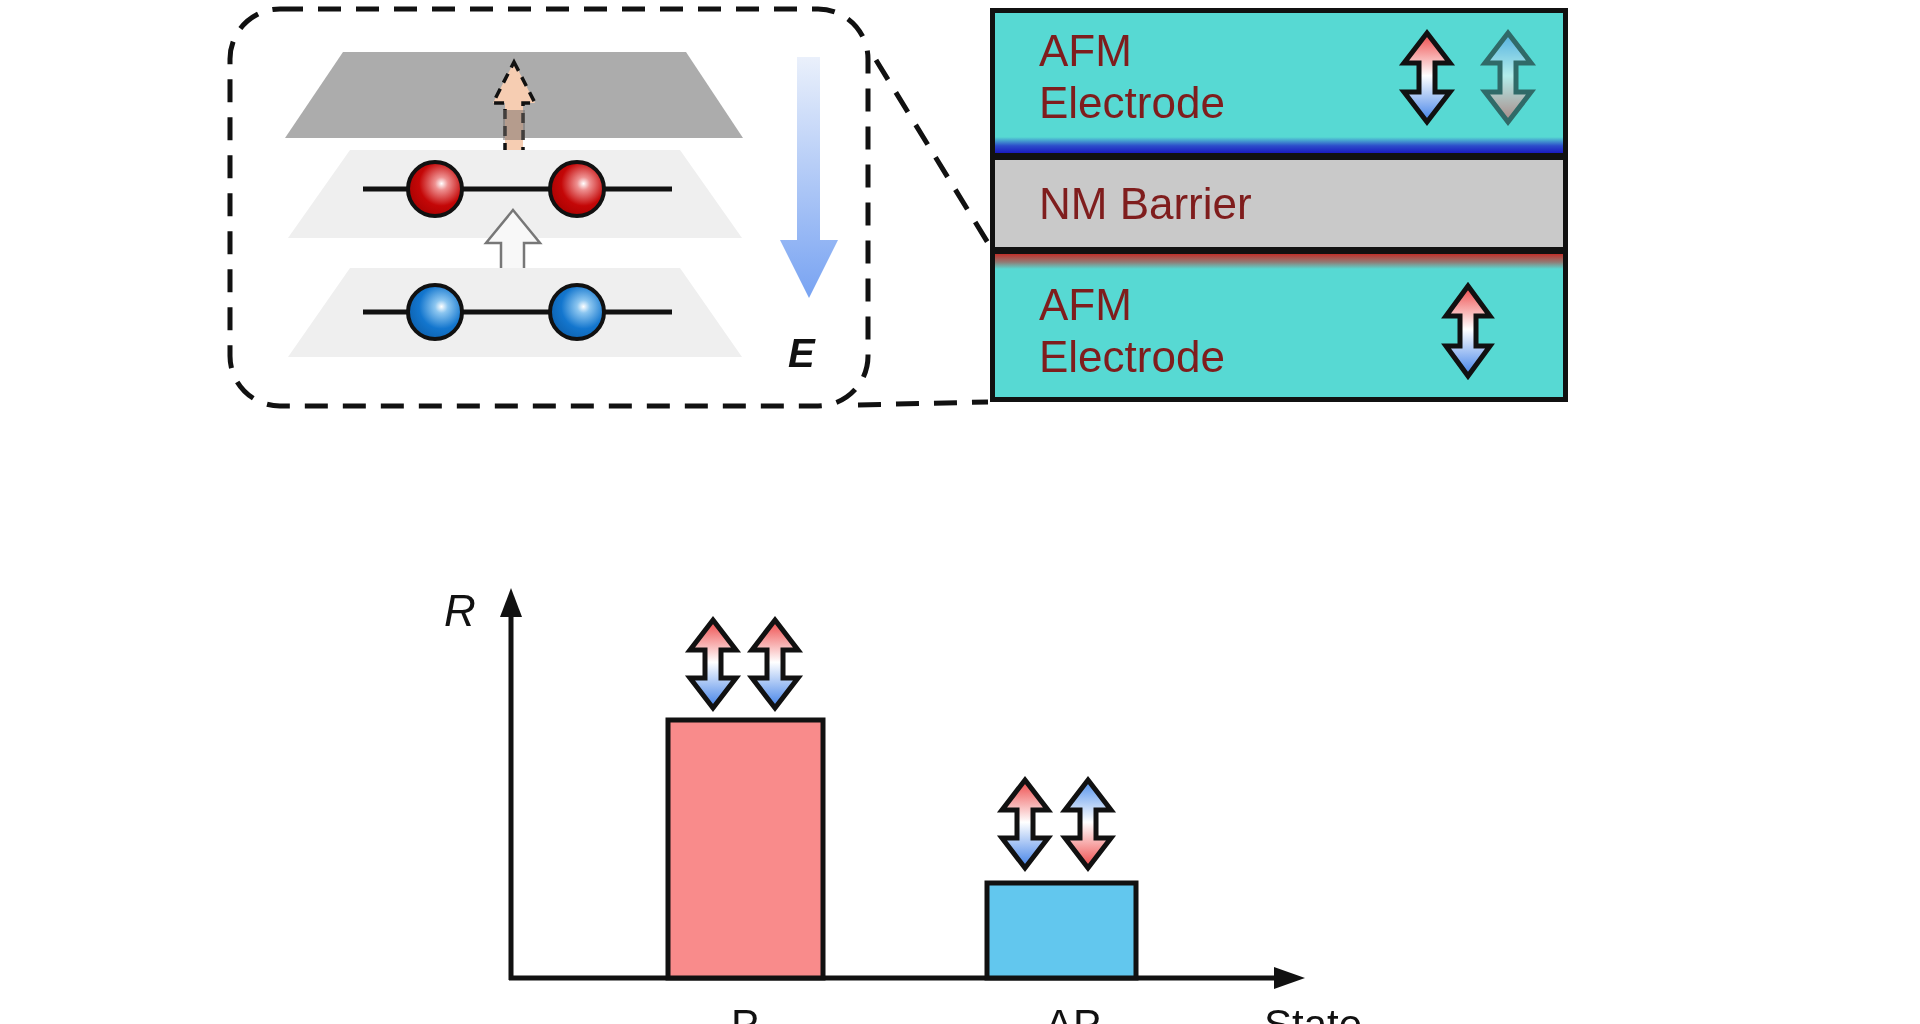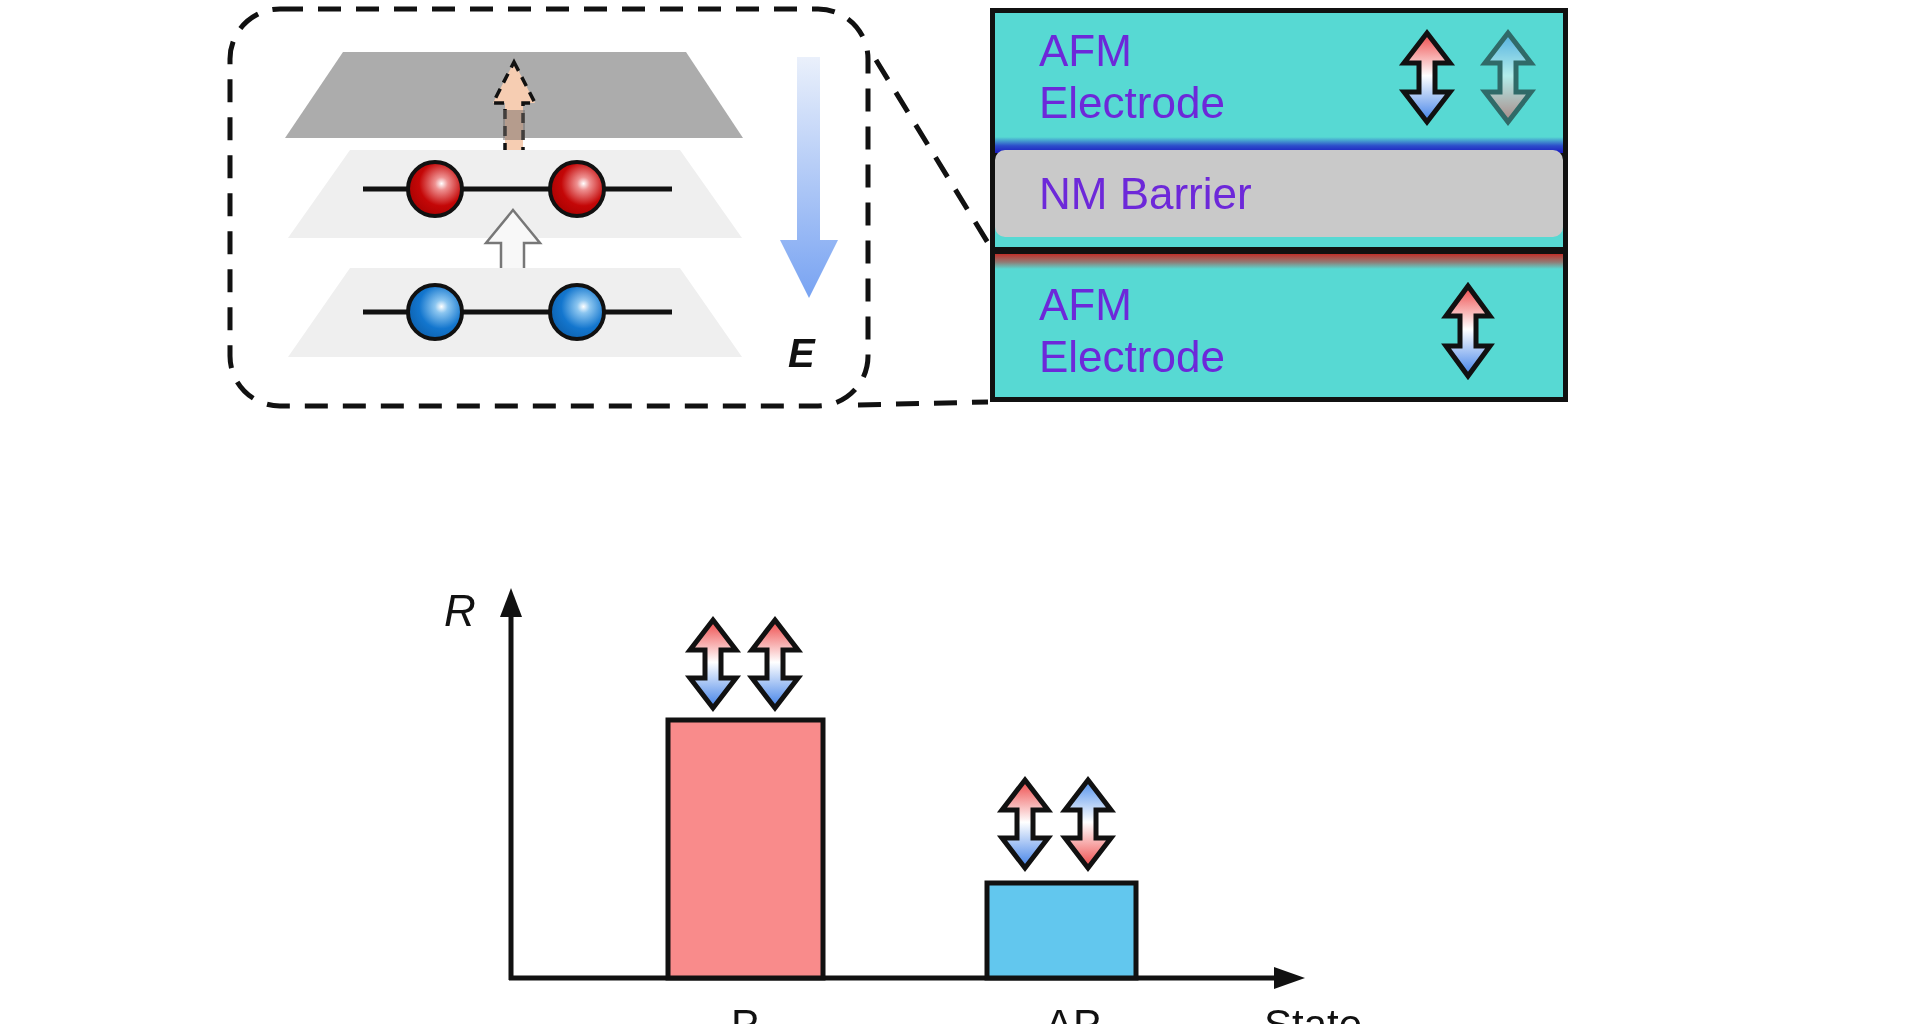--- a/index.html
+++ b/index.html
@@ -7,28 +7,28 @@
     width:1920px;height:1024px;position:relative;overflow:hidden;
     background:#ffffff;font-family:"Liberation Sans", sans-serif;color:#111;
   }
   .abs{position:absolute;}
   
   .stack{
     left:990px;top:8px;width:578px;height:394px;
     border:5px solid #111;box-sizing:border-box;background:#57D9D3;
   }
   .stack .layer-label{
-    position:absolute;left:44px;font-size:44px;line-height:52px;color:#6d28d9;
+    position:absolute;left:44px;font-size:44px;line-height:52px;color:#7f1d1d;
   }
   .strip{position:absolute;left:0;width:100%;}
   .strip-blue{top:124px;height:16px;
     background:linear-gradient(to bottom, rgba(30,30,200,0) 0%, rgba(30,30,200,0.75) 55%, #1A1AC0 100%);}
   .div-black{position:absolute;left:0;width:100%;height:7px;background:#111;}
-  .nm{position:absolute;left:0;top:137px;width:100%;height:87px;background:#C9C9C9;
-      display:flex;align-items:center;border-radius:10px;}
+  .nm{position:absolute;left:0;top:147px;width:100%;height:87px;background:#C9C9C9;
+      display:flex;align-items:center;}
   .nm .layer-label{position:static;padding-left:44px;}
   .strip-red{top:241px;height:15px;
     background:linear-gradient(to bottom, #C0302A 0%, rgba(192,48,42,0.55) 55%, rgba(192,48,42,0) 100%);}
   
   .lbl{position:absolute;color:#111;}
   .efield{left:788px;top:331px;font-size:40px;font-style:italic;font-weight:bold;}
   .rlabel{left:444px;top:586px;font-size:44px;font-style:italic;}
   .xcat{font-size:42px;top:1001px;transform:translateX(-50%);}
   .statelbl{left:1264px;top:1001px;font-size:42px;}
   svg{position:absolute;left:0;top:0;}

